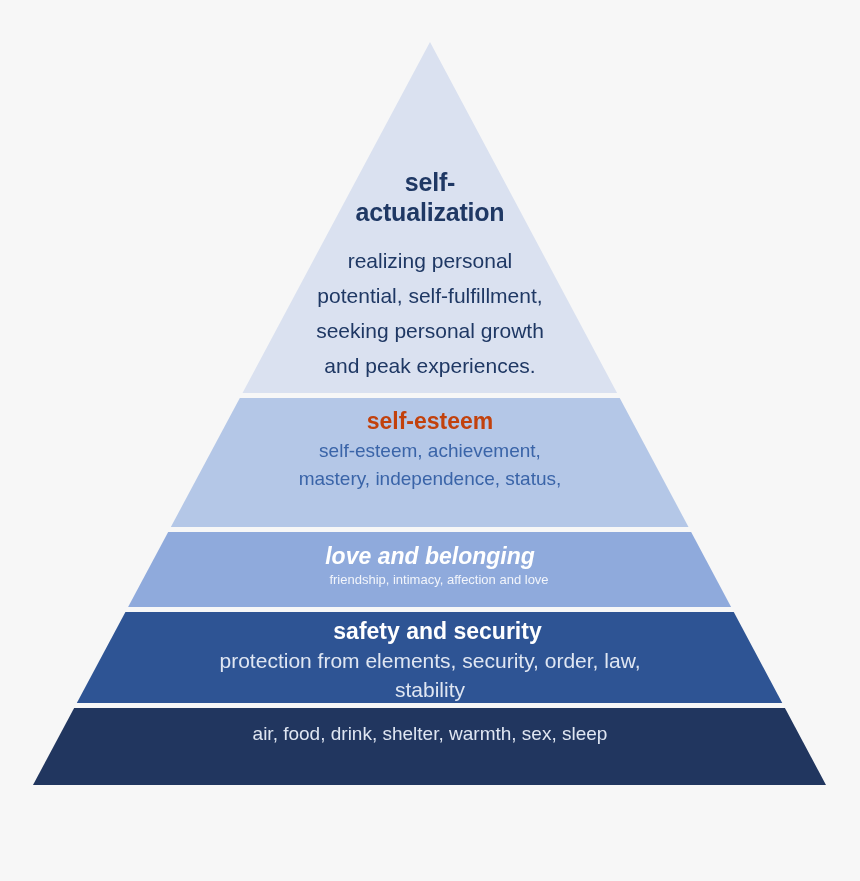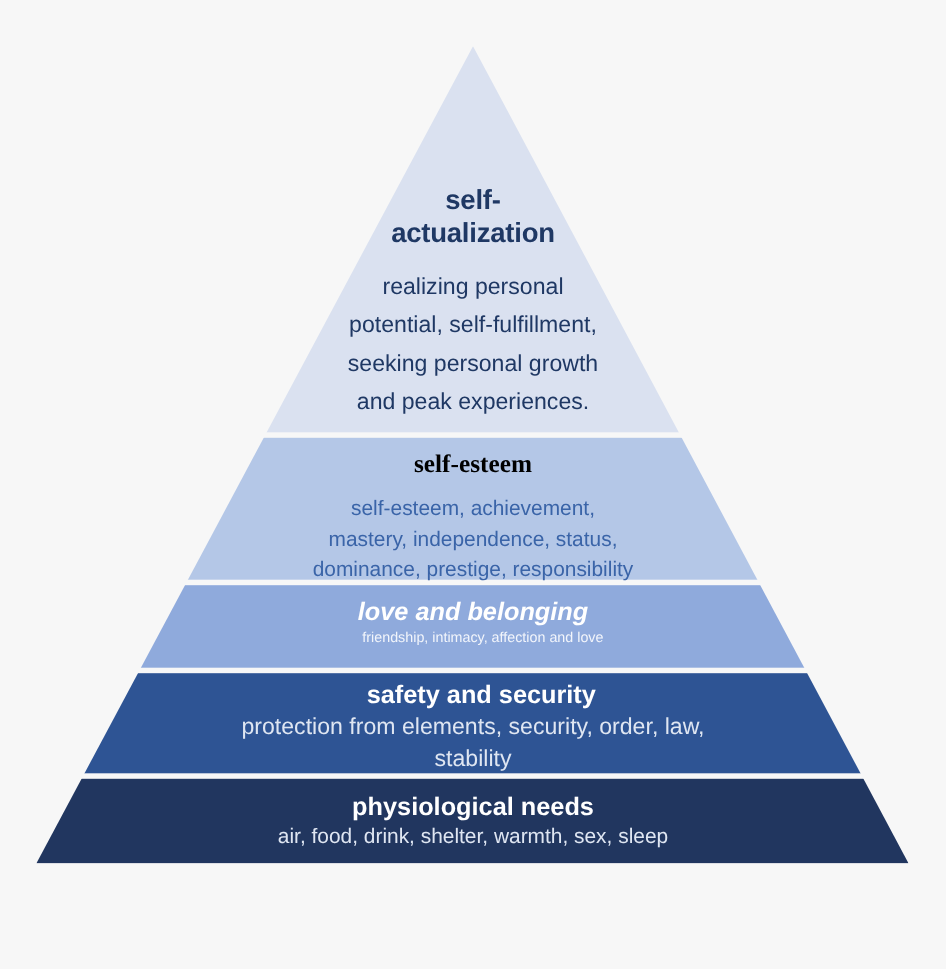--- a/index.html
+++ b/index.html
@@ -69,21 +69,21 @@
     top: 408px;
   }
   #tier-text-2 .tier-title {
     font-size: 23px;
     color: #2f5597;
   }
   #tier-text-2 .tier-desc {
     font-size: 19px;
     color: #3a64a8;
     line-height: 1.47;
-    margin-top: 14px;
+    margin-top: 2px;
   }
 
   
   #tier-text-3 {
     top: 543px;
   }
   #tier-text-3 .tier-title {
     font-size: 23px;
     color: #ffffff;
   }
@@ -156,27 +156,26 @@
     </div>
     <div class="tier-desc" style="color: rgb(31, 56, 100);">
       <span class="desc-line">realizing personal</span>
       <span class="desc-line">potential, self-fulfillment,</span>
       <span class="desc-line">seeking personal growth</span>
       <span class="desc-line">and peak experiences.</span>
     </div>
   </div>
 
   <div class="tier-text" id="tier-text-2">
-    <div class="tier-title" style="color: #000000; font-family: Liberation Serif, serif;">
+    <div class="tier-title" style="color: #c2410c;">
       <span class="desc-line">self-esteem</span>
     </div>
     <div class="tier-desc" style="color: rgb(58, 100, 168);">
       <span class="desc-line">self-esteem, achievement,</span>
       <span class="desc-line">mastery, independence, status,</span>
-      <span class="desc-line">dominance, prestige, responsibility</span>
     </div>
   </div>
 
   <div class="tier-text" id="tier-text-3">
     <div class="tier-title" style="color: rgb(255, 255, 255); font-style: italic;">
       <span class="desc-line">love and belonging</span>
     </div>
     <div class="tier-desc" style="color: rgb(242, 245, 251);">
       <span class="desc-line">friendship, intimacy, affection and love</span>
     </div>
@@ -186,21 +185,18 @@
     <div class="tier-title" style="color: rgb(255, 255, 255);">
       <span class="desc-line">safety and security</span>
     </div>
     <div class="tier-desc" style="color: rgb(223, 230, 242);">
       <span class="desc-line">protection from elements, security, order, law,</span>
       <span class="desc-line">stability</span>
     </div>
   </div>
 
   <div class="tier-text" id="tier-text-5">
-    <div class="tier-title" style="color: rgb(255, 255, 255);">
-      <span class="desc-line">physiological needs</span>
-    </div>
     <div class="tier-desc" style="color: rgb(223, 230, 242);">
       <span class="desc-line">air, food, drink, shelter, warmth, sex, sleep</span>
     </div>
   </div>
 
 </div>
 
 </body></html>

